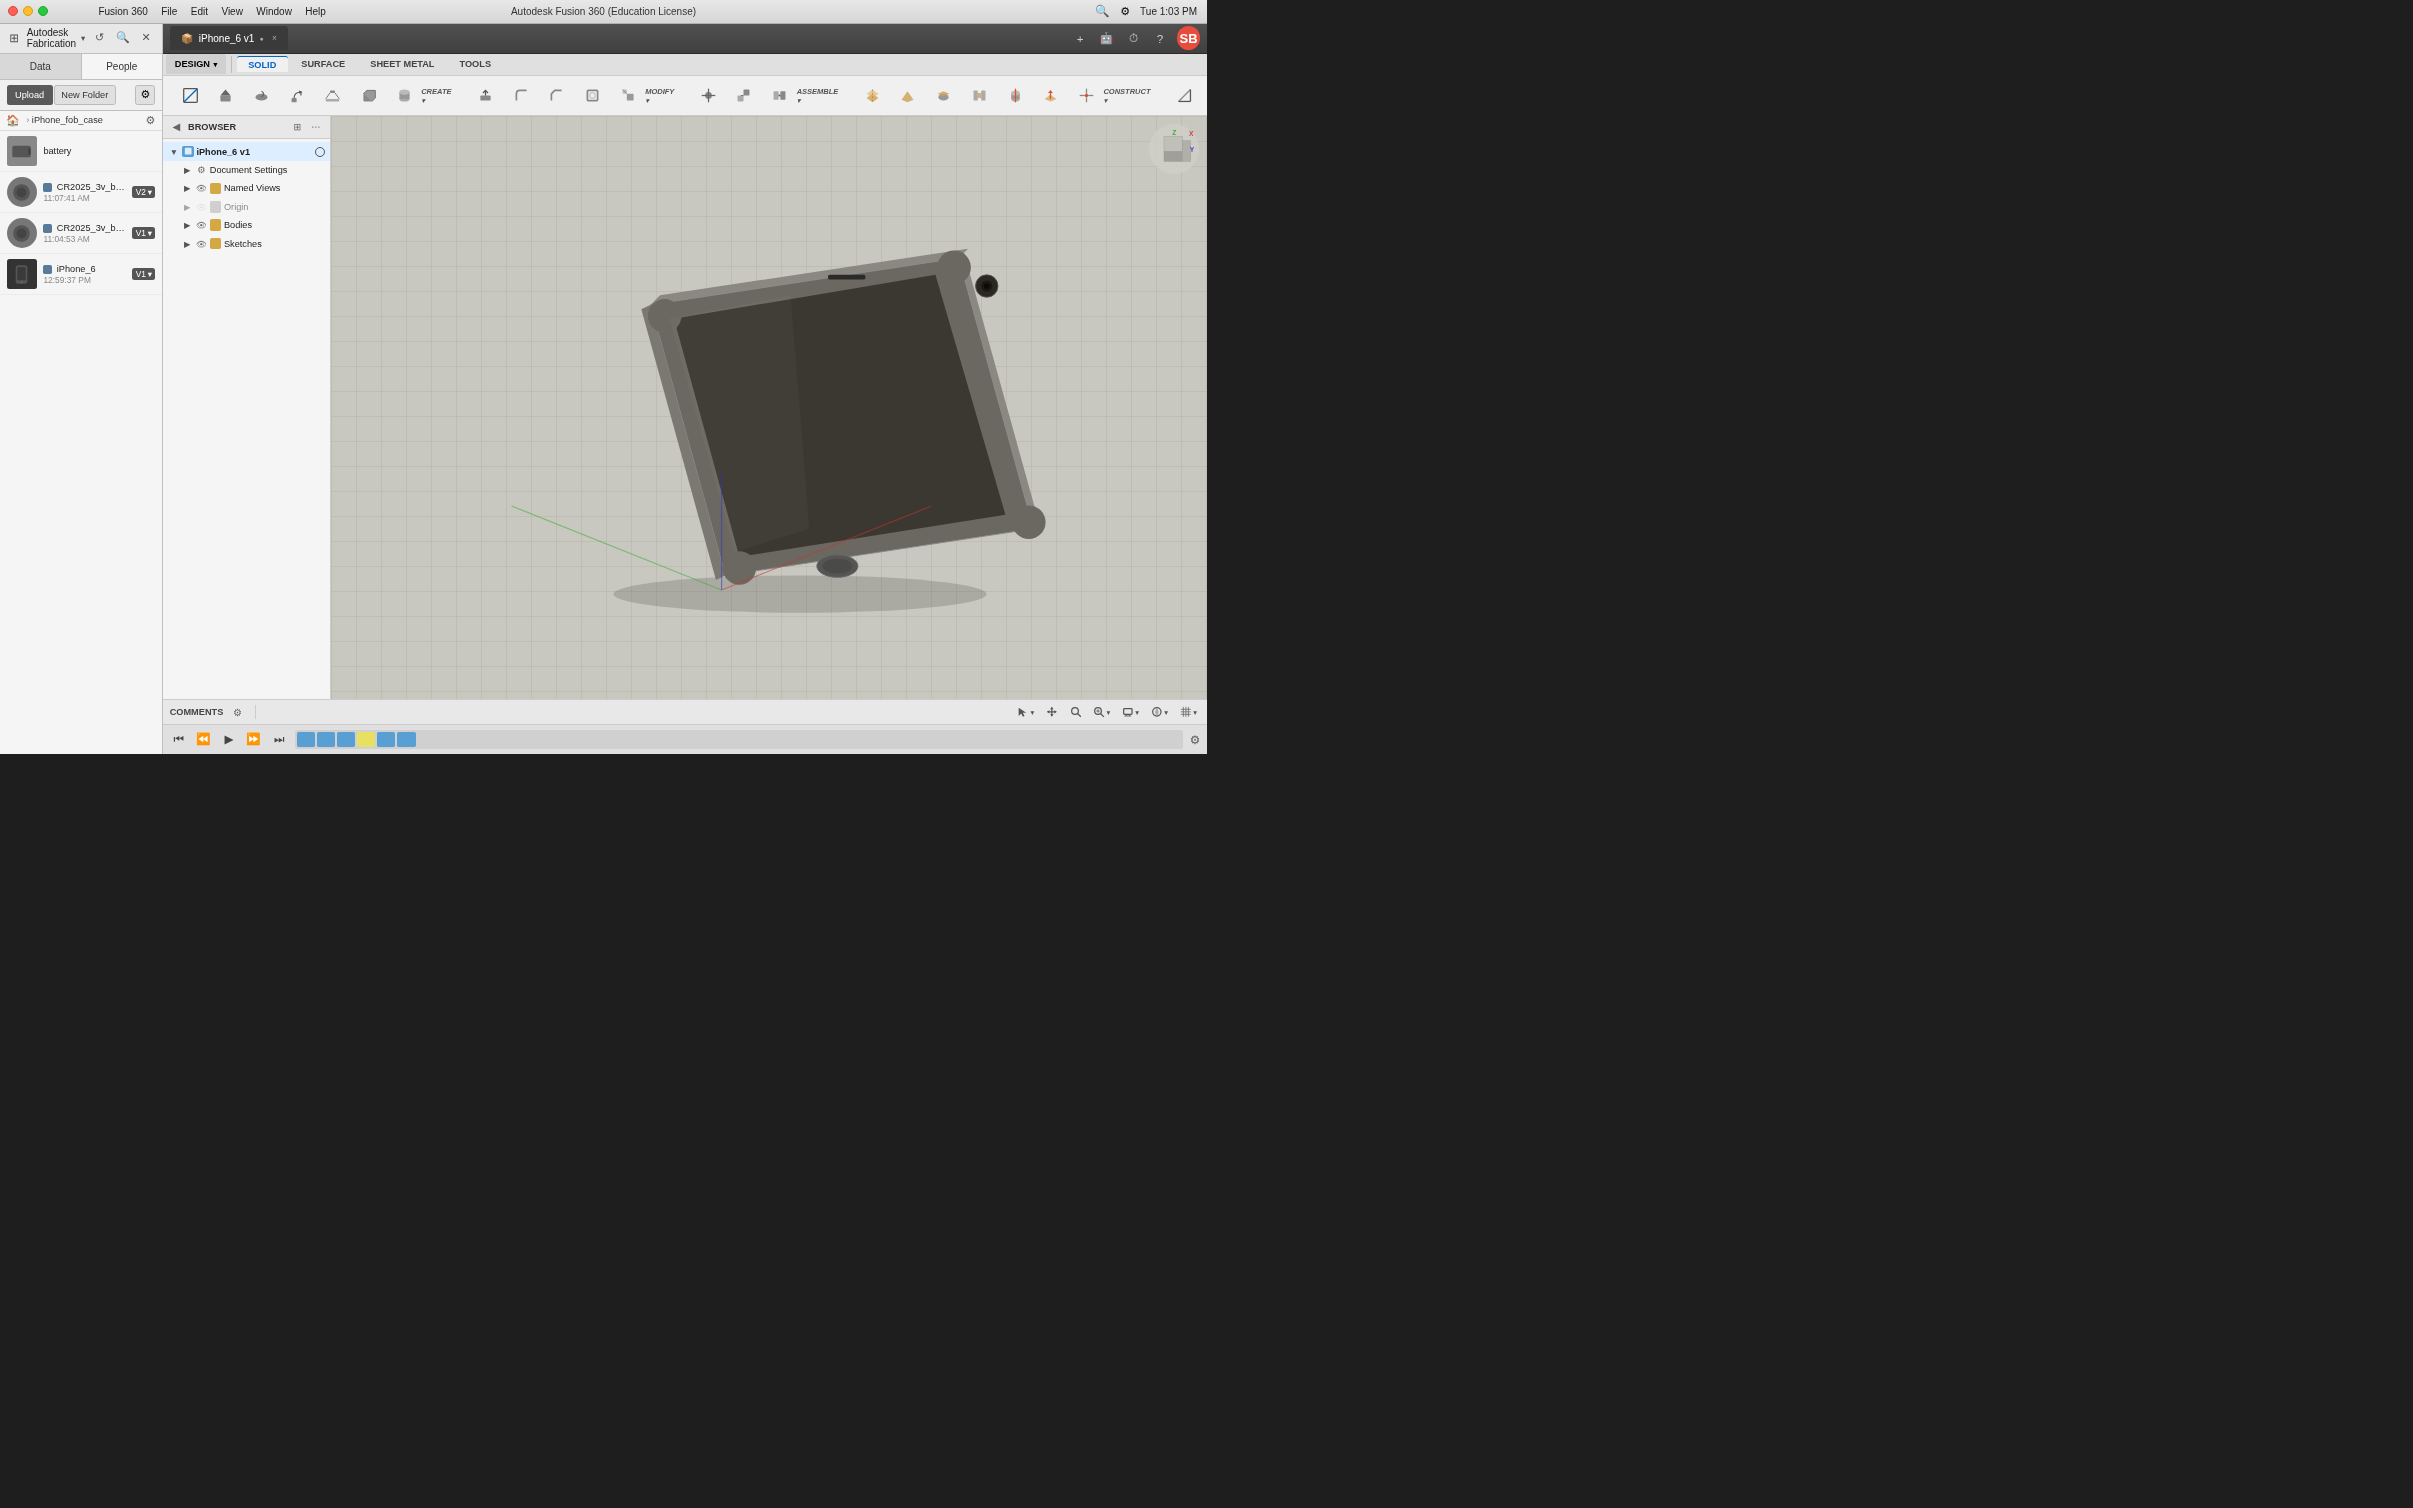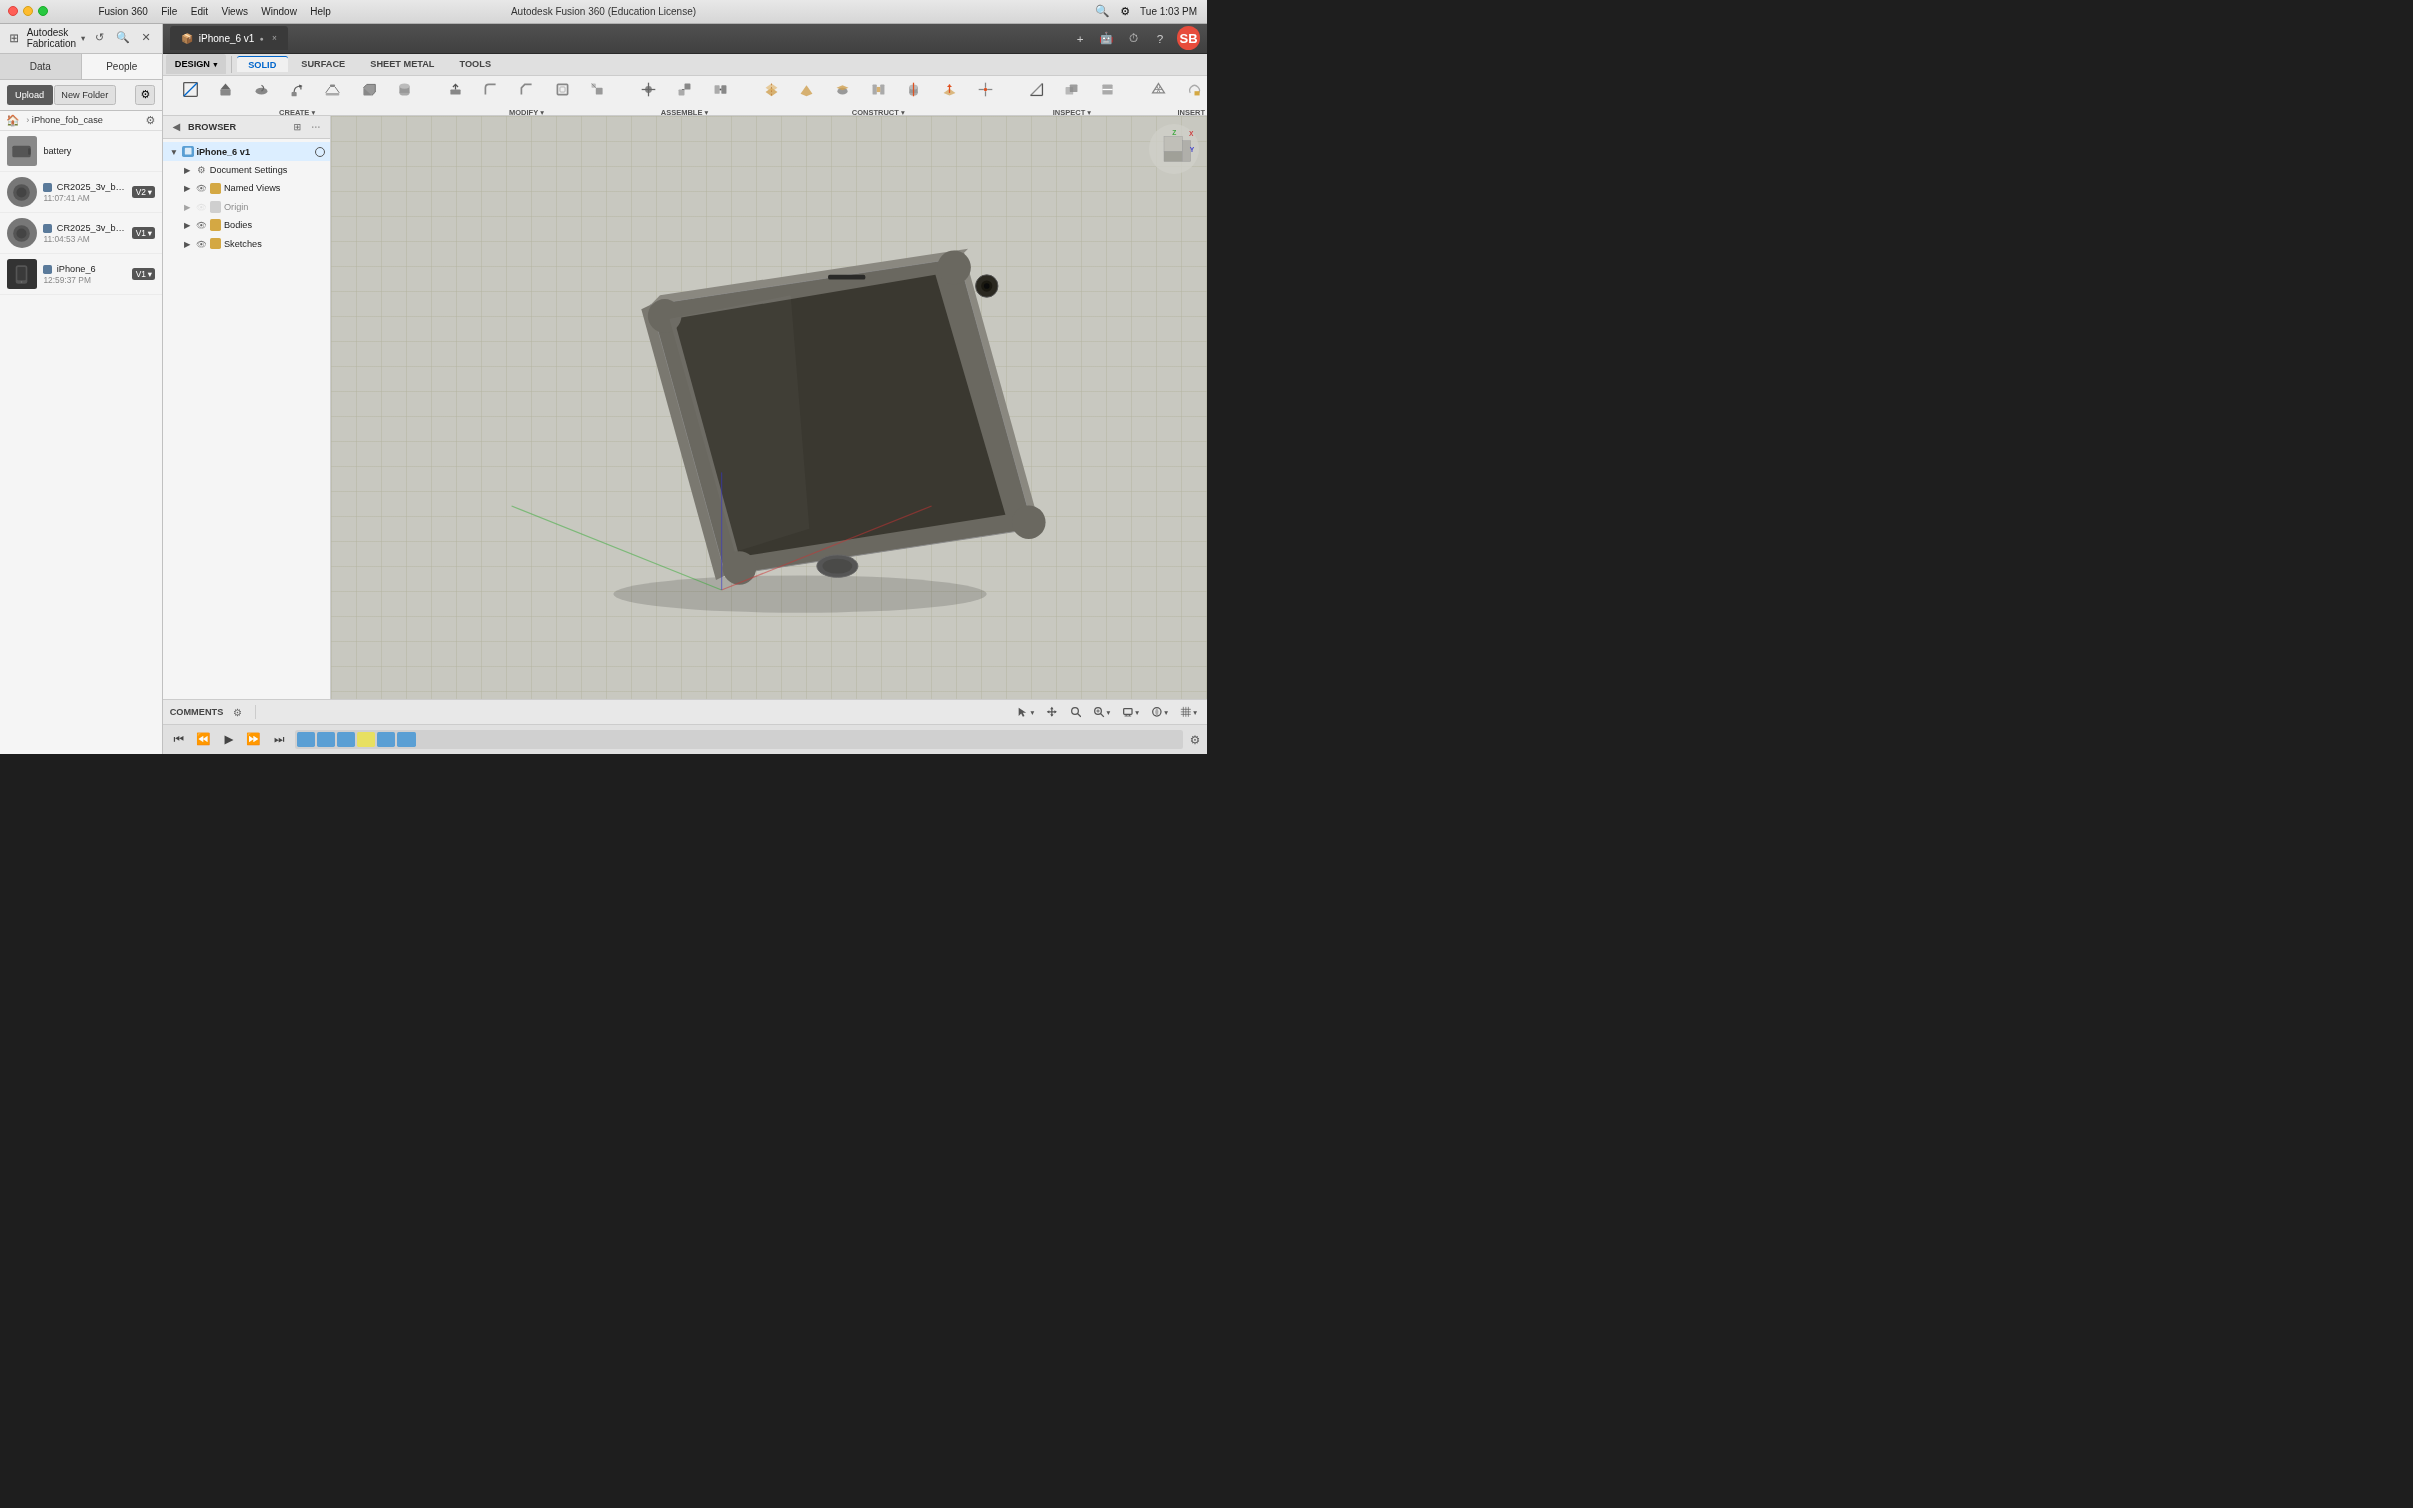--- a/index.html
+++ b/index.html
@@ -354,23 +354,24 @@
       width: 34px;
       height: 34px;
       cursor: pointer;
       border-radius: 3.4px;
       position: relative;
       gap: 1.7px;
     }
     .tool-btn svg { width: 17px; height: 17px; }
     .tool-section {
       display: flex;
-      flex-direction: column;
+      flex-direction: row;
       align-items: center;
       padding: 0 3.4px;
+      font-style: italic;
     }
     .tool-section-tools {
       display: flex;
       gap: 1.7px;
     }
     .tool-section-name {
       font-size: 7.5px;
       color: #888;
       margin-top: 1.7px;
     }
@@ -657,21 +658,21 @@
 <div class="title-bar">
   <div class="traffic-lights">
     <div class="traffic-light tl-red"></div>
     <div class="traffic-light tl-yellow"></div>
     <div class="traffic-light tl-green"></div>
   </div>
   <div class="title-bar-menu">
     <span>Fusion 360</span>
     <span>File</span>
     <span>Edit</span>
-    <span>Views</span>
+    <span>View</span>
     <span>Window</span>
     <span>Help</span>
   </div>
   <div class="title-bar-center">
     <span>Autodesk Fusion 360 (Education License)</span>
   </div>
   <div class="title-bar-right">
     <span style="font-size:11.7px;">🔍</span>
     <span style="font-size:11px;">⚙</span>
     <span style="font-size:10px;color:#222;">Tue 1:03 PM</span>

